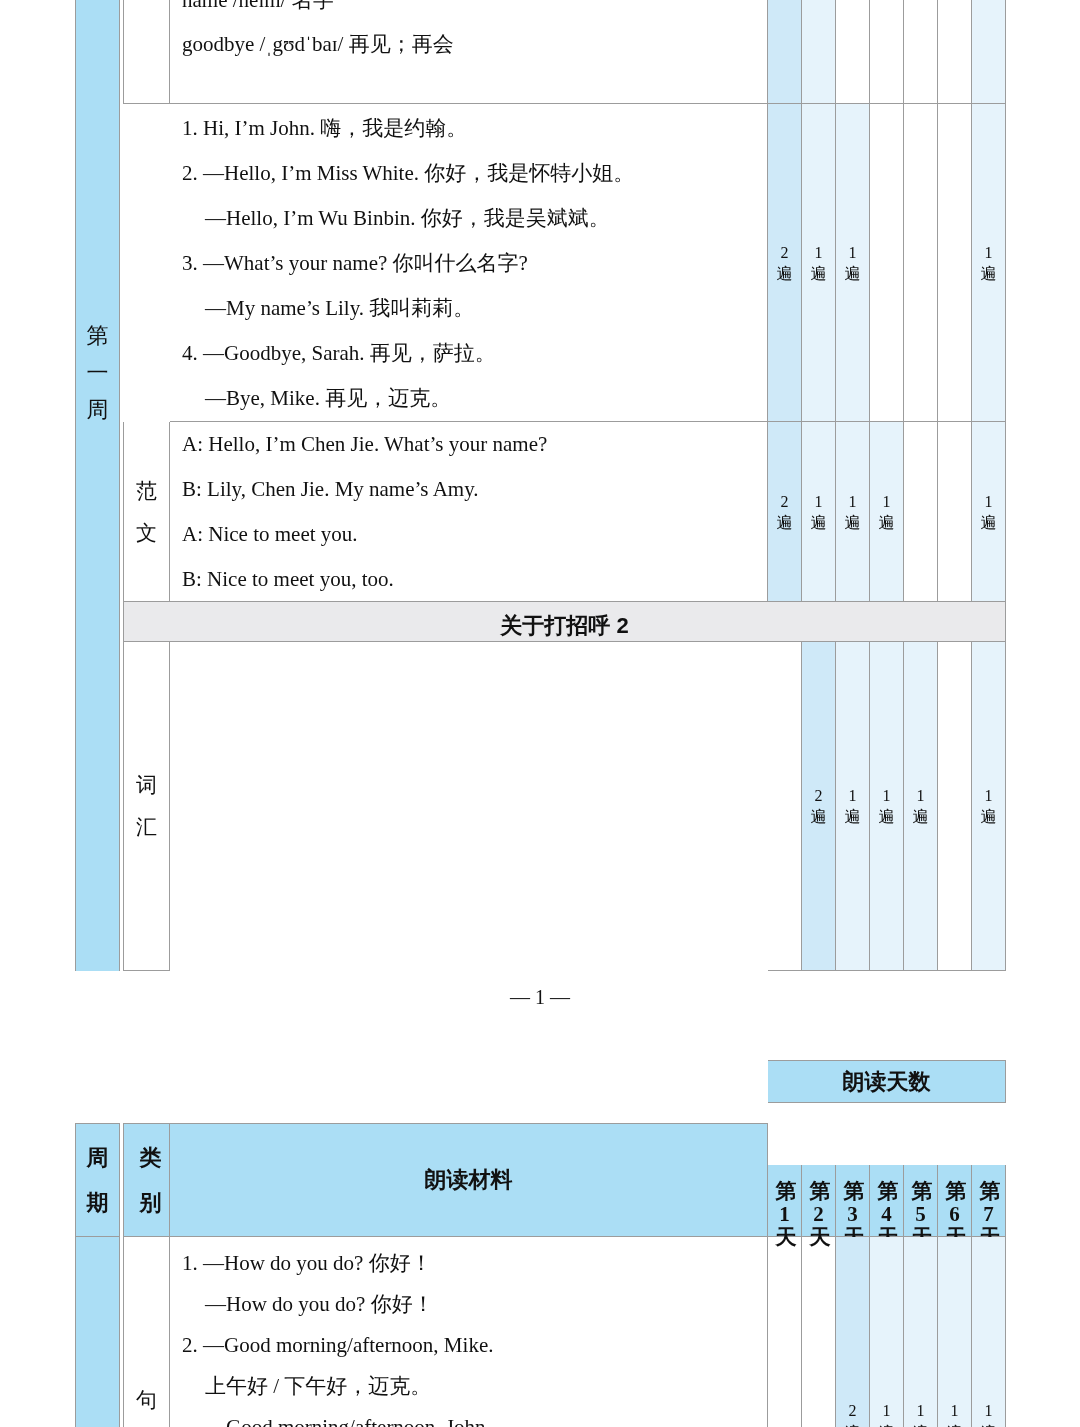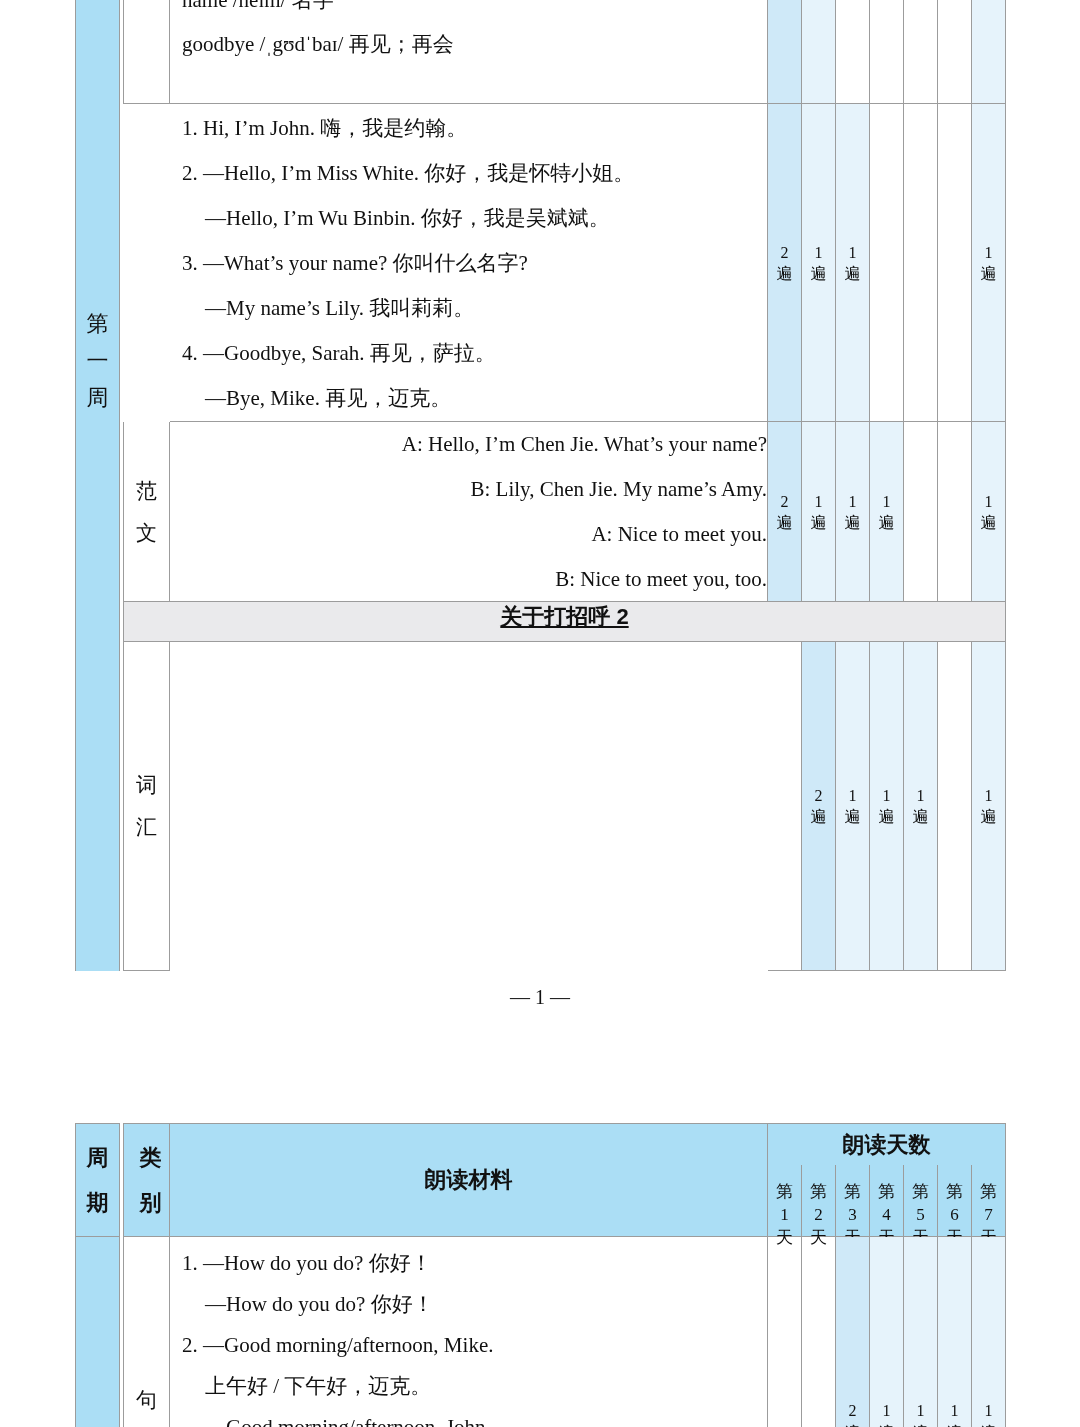--- a/index.html
+++ b/index.html
@@ -15,43 +15,43 @@
   .abs{position:absolute;box-sizing:border-box;}
   .bd-r{border-right:1px solid var(--border);}
   .bd-b{border-bottom:1px solid var(--border);}
   .bd-l{border-left:1px solid var(--border);}
   .bd-t{border-top:1px solid var(--border);}
   .weekcol{background:var(--header_blue);}
   .f1{background:var(--day_light);}
   .f2{background:var(--day_active);}
   .weeklabel{position:absolute;left:0;right:0;top:305px;text-align:center;
              font-size:22px;line-height:37px;}
-  .weeklabel .inner{width:24px;margin:0 auto;word-break:break-all;}
+  .weeklabel .inner{width:24px;margin:12px auto;word-break:break-all;}
   .lab{display:flex;align-items:center;justify-content:center;font-size:21px;}
   .lab .inner{width:23px;word-break:break-all;line-height:42px;text-align:center;}
   .lines{font-size:21px;}
   .line{height:45px;line-height:45px;padding-left:12px;white-space:nowrap;overflow:hidden;}
   .line.cont{padding-left:35px;}
   .linesA{margin-top:-22px;font-size:21px;}
   .linesA .line{height:44px;line-height:44px;}
   .lines2{font-size:21px;padding-top:6px;}
   .lines2 .line{height:41px;line-height:41px;}
   .dval{height:100%;display:flex;flex-direction:column;align-items:center;
         justify-content:center;font-size:16px;line-height:21px;}
   .dval span{display:block;}
   .t2val{position:absolute;top:163px;left:0;right:0;text-align:center;
          font-size:16px;line-height:22px;}
   .t2val span{display:block;}
-  .band{background:var(--band_gray);display:flex;align-items:flex-start;justify-content:center;
-        font-family:"Liberation Sans","DejaVu Sans",sans-serif;font-weight:bold;font-size:22px;text-decoration:underline;}
+  .band{background:var(--band_gray);display:flex;align-items:flex-end;justify-content:center;
+        font-family:"Liberation Sans","DejaVu Sans",sans-serif;font-weight:bold;font-size:22px;}
   .t2h{background:var(--header_blue);display:flex;align-items:center;justify-content:center;
        font-weight:bold;font-size:22px;}
   .t2h .v2{width:23px;word-break:break-all;line-height:45px;text-align:center;}
-  .dayhead .inner{width:18px;word-break:break-all;line-height:23px;font-size:17px;
-                  text-align:center;font-weight:normal;margin-top:28px;}
+  .dayhead .inner{width:18px;word-break:break-all;line-height:23px;font-size:21px;
+                  text-align:center;font-weight:bold;margin-top:28px;}
   .catlabel{display:flex;align-items:flex-end;justify-content:center;
             padding-bottom:16px;font-size:21px;line-height:22px;}
   .pagenum{position:absolute;left:0;right:0;top:985px;text-align:center;
            font-size:20px;line-height:24px;}
 </style>
 </head>
 <body>
 
 <div class="page">
 
@@ -111,21 +111,21 @@
   <div class="abs f1 bd-r bd-b" style="left:972px;top:104px;width:34px;height:318px;">
     <div class="dval">
         <span>1</span>
         <span>遍</span>
       </div>
   </div>
 
   <div class="abs lab bd-l bd-r bd-b" style="left:123px;top:422px;width:47px;height:180px;">
     <div class="inner">范文</div>
   </div>
-  <div class="abs bd-r bd-b" style="left:170px;top:422px;width:598px;height:180px;overflow:hidden;text-align:right;">
+  <div class="abs bd-r bd-b" style="left:170px;top:422px;width:598px;height:180px;overflow:hidden;">
     <div class="lines">
       <div class="line">A: Hello, I’m Chen Jie. What’s your name?</div>
       <div class="line">B: Lily, Chen Jie. My name’s Amy.</div>
       <div class="line">A: Nice to meet you.</div>
       <div class="line">B: Nice to meet you, too.</div>
     </div>
   </div>
   <div class="abs f2 bd-r bd-b" style="left:768px;top:422px;width:34px;height:180px;">
     <div class="dval">
         <span>2</span>
@@ -203,21 +203,21 @@
 
   <div class="abs t2h bd-l bd-t bd-r bd-b" style="left:75px;top:1123px;width:45px;height:114px;">
     <div class="v2">周期</div>
   </div>
   <div class="abs t2h bd-l bd-t bd-r bd-b" style="left:123px;top:1123px;width:47px;height:114px;padding-left:8px;">
     <div class="v2">类别</div>
   </div>
   <div class="abs t2h bd-t bd-r bd-b" style="left:170px;top:1123px;width:598px;height:114px;">
     <span>朗读材料</span>
   </div>
-  <div class="abs t2h bd-t bd-r bd-b" style="left:768px;top:1123px;width:238px;height:43px;">
+  <div class="abs t2h bd-t bd-r bd-b" style="left:768px;top:1060px;width:238px;height:43px;">
     <span>朗读天数</span>
   </div>
   <div class="abs t2h dayhead bd-r bd-b" style="left:768px;top:1165px;width:34px;height:72px;">
       <div class="inner">第1天</div>
     </div>
   <div class="abs t2h dayhead bd-r bd-b" style="left:802px;top:1165px;width:34px;height:72px;">
       <div class="inner">第2天</div>
     </div>
   <div class="abs t2h dayhead bd-r bd-b" style="left:836px;top:1165px;width:34px;height:72px;">
       <div class="inner">第3天</div>

